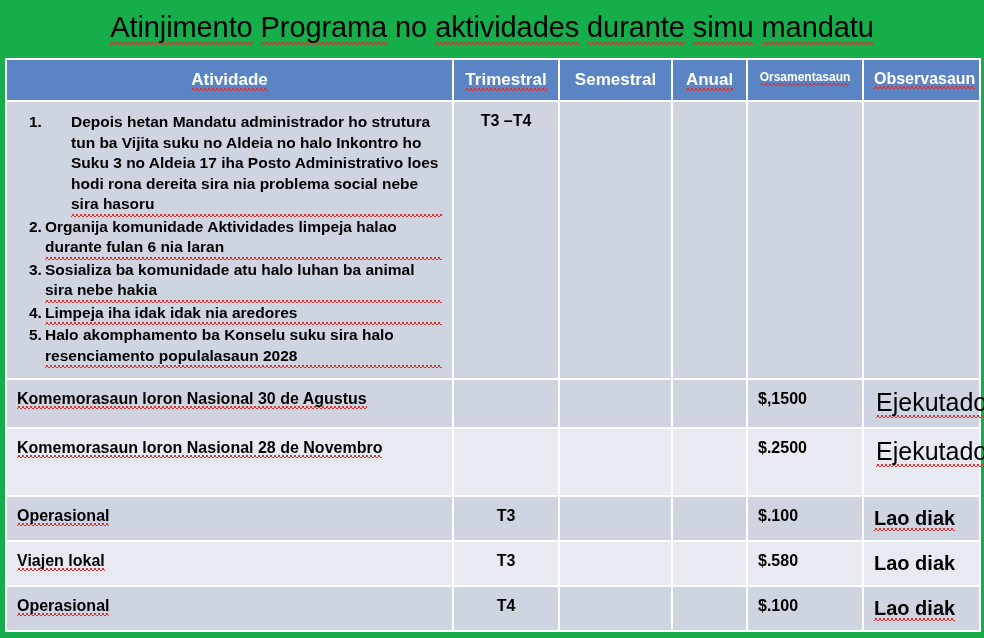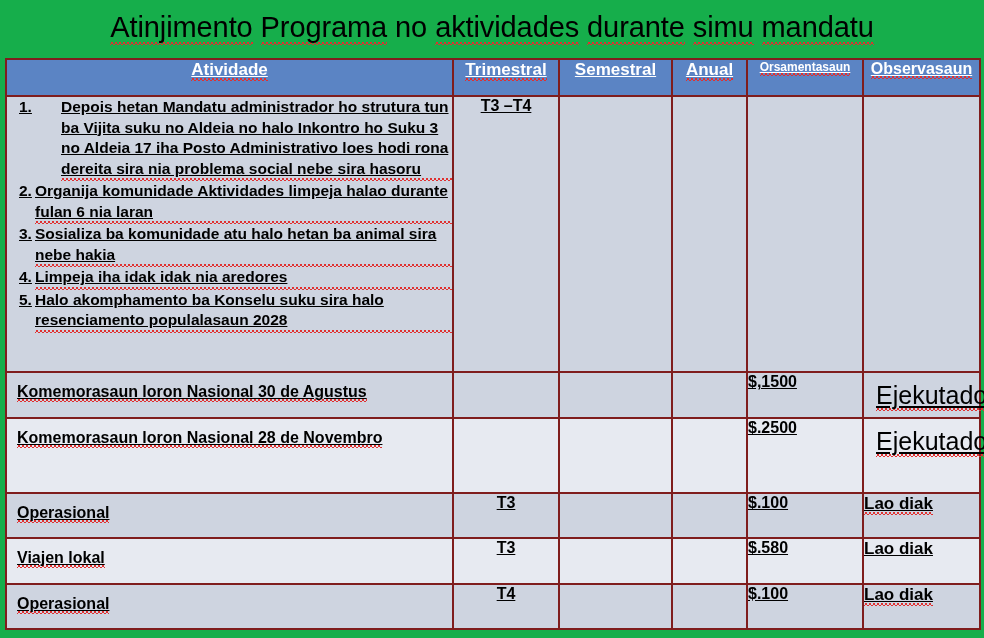--- a/index.html
+++ b/index.html
@@ -60,25 +60,24 @@
     height: 572px;
     box-sizing: border-box;
   }
   table.grid {
     border-collapse: collapse;
     table-layout: fixed;
     width: 974px;
     height: 572px;
   }
   table.grid td, table.grid th {
-    border: 2px solid #7f1d1d;
-    padding: 0;
+    border: 2px solid #ffffff;
+    padding: 10px;
     vertical-align: top;
     box-sizing: border-box;
-    text-decoration: underline;
   }
 
   thead th {
     background: #5B84C4;
     color: #FFFFFF;
     font-weight: bold;
     text-align: center;
     vertical-align: middle;
     height: 37px;
     font-size: 17px;
@@ -130,21 +129,21 @@
     color: #000000;
   }
   td.money {
     padding: 8px 0 0 8px;
     font-size: 16px;
     font-weight: bold;
     color: #000000;
   }
   td.obs {
     padding: 10px 0 0 10px;
-    font-size: 17px;
+    font-size: 20px;
     font-weight: bold;
     color: #000000;
   }
   td.obs.light {
     font-size: 25px;
     font-weight: 400;
     padding-top: 8px;
     padding-left: 12px;
   }
 </style>
@@ -187,21 +186,21 @@
               <li class="wide">
                 <span class="num">1.</span>
                 <span class="txt sp">Depois hetan Mandatu administrador ho strutura tun ba Vijita  suku no Aldeia  no halo Inkontro  ho Suku 3 no Aldeia  17  iha Posto Administrativo  loes hodi rona dereita sira nia problema social nebe sira hasoru</span>
               </li>
               <li>
                 <span class="num">2.</span>
                 <span class="txt sp">Organija komunidade  Aktividades   limpeja halao durante fulan 6 nia laran</span>
               </li>
               <li>
                 <span class="num">3.</span>
-                <span class="txt sp">Sosializa ba komunidade  atu halo hetan ba animal sira nebe hakia</span>
+                <span class="txt sp">Sosializa ba komunidade  atu halo luhan ba animal sira nebe hakia</span>
               </li>
               <li>
                 <span class="num">4.</span>
                 <span class="txt sp">Limpeja iha idak idak nia aredores</span>
               </li>
               <li>
                 <span class="num">5.</span>
                 <span class="txt sp">Halo akomphamento ba Konselu suku sira halo resenciamento  populalasaun 2028</span>
               </li>
             </ol>

